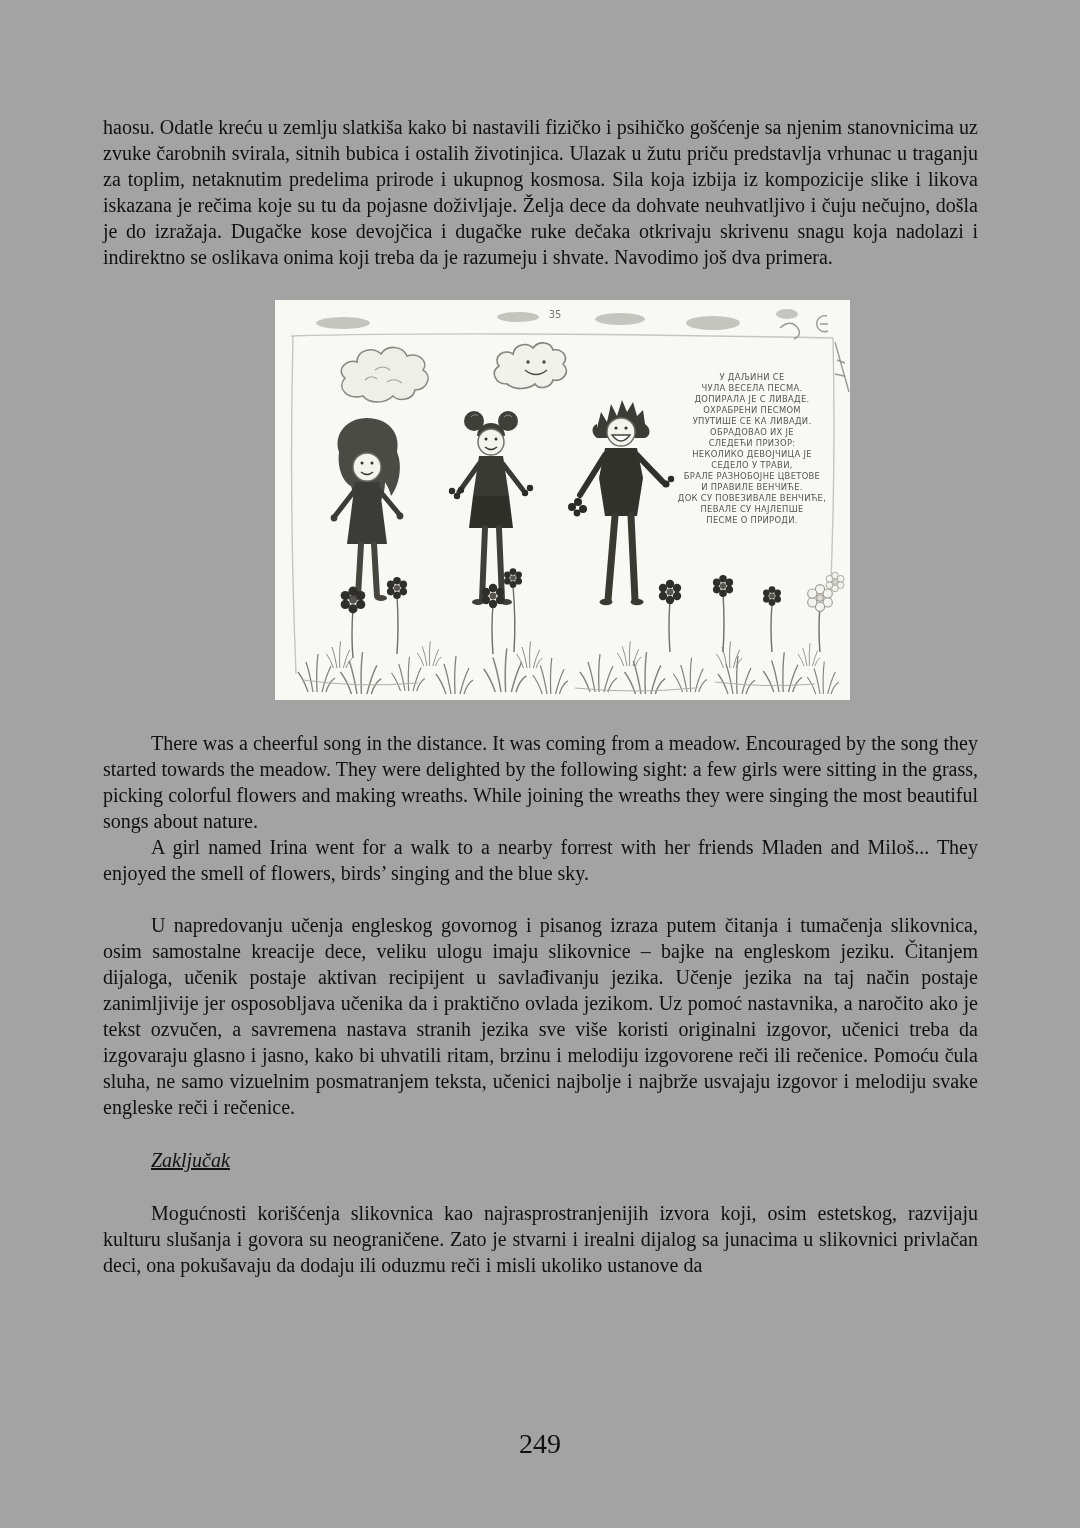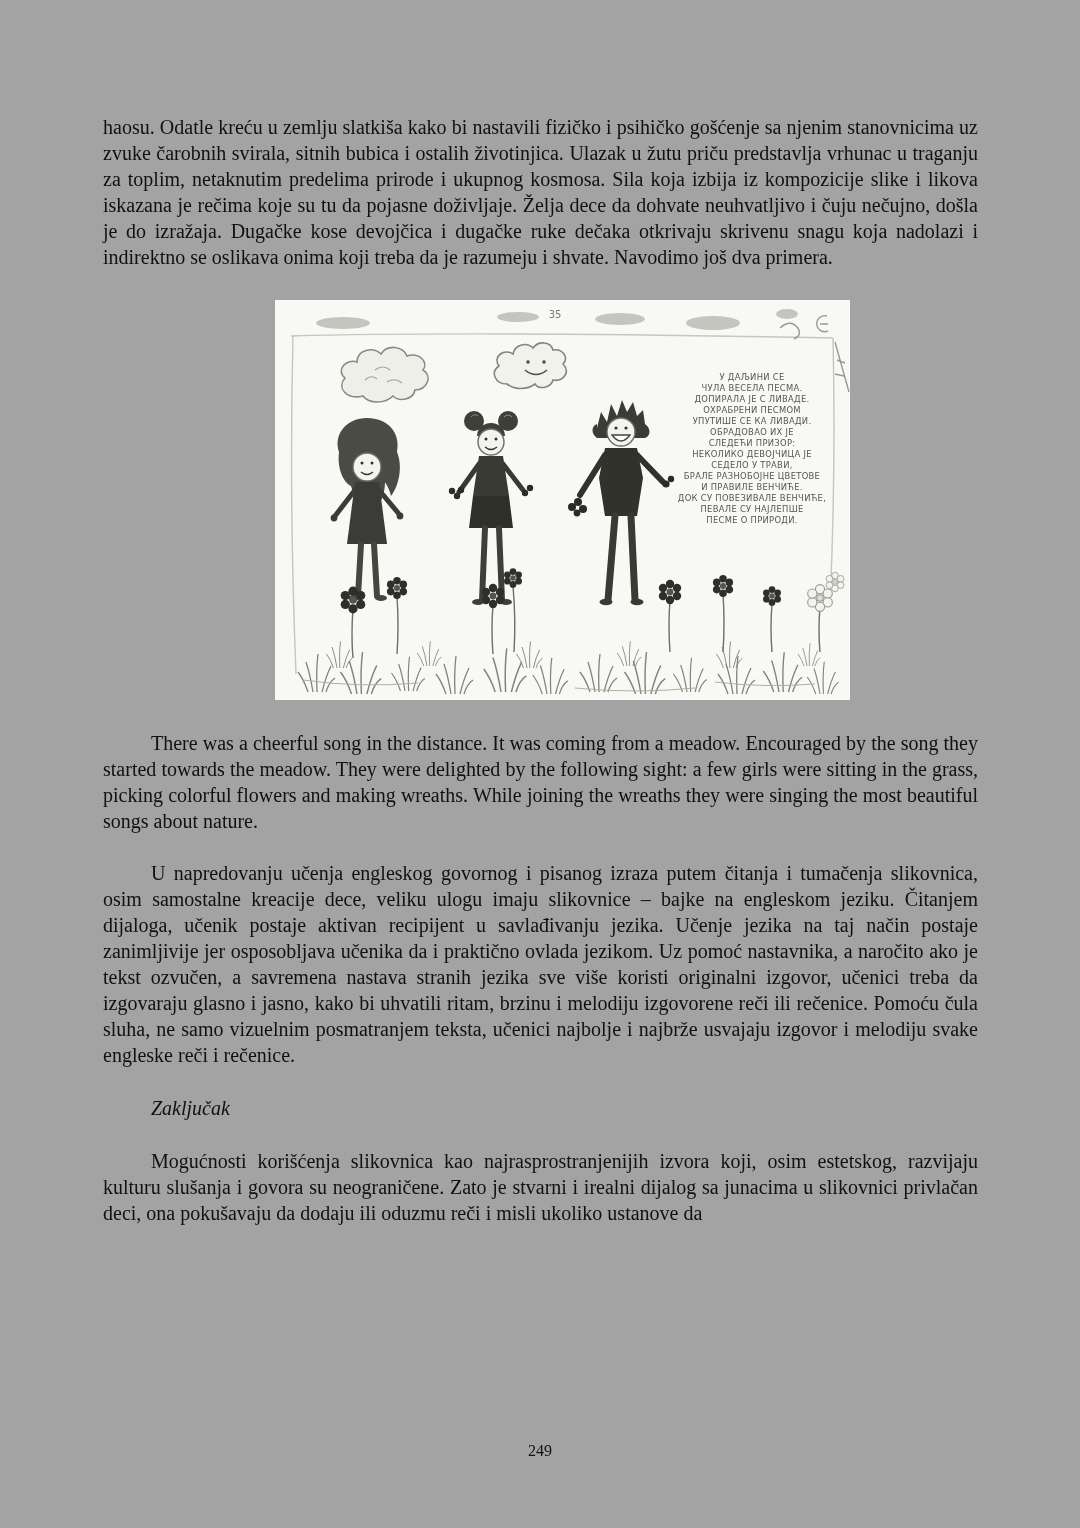--- a/index.html
+++ b/index.html
@@ -8,29 +8,29 @@
     font-family:"Liberation Serif", serif;color:#111;overflow:hidden;
   }
   .content{position:absolute;left:103px;width:875px;top:0;}
   .para{
     font-size:20px;line-height:26px;text-align:justify;margin:0;
   }
   .para.first{margin-top:114px;}
   .indent{text-indent:48px;font-family:Liberation Serif, serif;}
   .spaced{margin-top:26px;}
   .heading-italic{
-    font-size:20px;line-height:26px;font-style:italic;margin:27px 0 27px 0;text-indent:48px;
+    font-size:20px;line-height:26px;font-style:italic;margin:27px 0 27px 0;text-indent:48px;text-decoration:underline;
   }
   figure.drawing{
     margin:30px 0 30px 172px;padding:0;width:575px;height:400px;text-align:right;
   }
   figure.drawing svg{display:block;}
   .page-number{
     position:absolute;bottom:68px;left:0;width:100%;text-align:center;
-    font-size:16px;color:#111;
+    font-size:28px;color:#111;
   }
 </style>
 </head>
 <body>
 
 <div class="page">
   <div class="content">
 
     <p class="para first">haosu. Odatle kreću u zemlju slatkiša kako bi nastavili fizičko i psihičko gošćenje sa njenim stanovnicima uz zvuke čarobnih svirala, sitnih bubica i ostalih životinjica. Ulazak u žutu priču predstavlja vrhunac u traganju za toplim, netaknutim predelima prirode i ukupnog kosmosa. Sila koja izbija iz kompozicije slike i likova iskazana je rečima koje su tu da pojasne doživljaje. Želja dece da dohvate neuhvatljivo i čuju nečujno, došla je do izražaja. Dugačke kose devojčica i dugačke ruke dečaka otkrivaju skrivenu snagu koja nadolazi i indirektno se oslikava onima koji treba da je razumeju i shvate. Navodimo još dva primera.</p>
 
@@ -218,19 +218,20 @@
           <use href="#tuft" transform="translate(252,368) scale(0.7)"></use>
           <use href="#tuft" transform="translate(352,366) scale(0.65)"></use>
           <use href="#tuft" transform="translate(452,368) scale(0.7)"></use>
           <use href="#tuft" transform="translate(532,366) scale(0.6)"></use>
           <path d="M28,380 q55,8 115,3 M300,388 q60,6 120,0 M440,382 q50,6 100,2" stroke="#b0b0a8" stroke-width="1" fill="none"></path>
         </g>
       </svg>
     </figure>
 
     <p class="para indent">There was a cheerful song in the distance. It was coming from a meadow. Encouraged by the song they started towards the meadow. They were delighted by the following sight: a few girls were sitting in the grass, picking colorful flowers and making wreaths. While joining the wreaths they were singing the most beautiful songs about nature.</p>
+    <p class="para indent">A girl named Irina went for a walk to a nearby forrest with her friends Mladen and Miloš... They enjoyed the smell of flowers, birds’ singing and the blue sky.</p>
     <p class="para indent spaced">U napredovanju učenja engleskog govornog i pisanog izraza putem čitanja i tumačenja slikovnica, osim samostalne kreacije dece, veliku ulogu imaju slikovnice – bajke na engleskom jeziku. Čitanjem dijaloga, učenik postaje aktivan recipijent u savlađivanju jezika. Učenje jezika na taj način postaje zanimljivije jer osposobljava učenika da i praktično ovlada jezikom. Uz pomoć nastavnika, a naročito ako je tekst ozvučen, a savremena nastava stranih jezika sve više koristi originalni izgovor, učenici treba da izgovaraju glasno i jasno, kako bi uhvatili ritam, brzinu i melodiju izgovorene reči ili rečenice. Pomoću čula sluha, ne samo vizuelnim posmatranjem teksta, učenici najbolje i najbrže usvajaju izgovor i melodiju svake engleske reči i rečenice.</p>
     <p class="heading-italic">Zaključak</p>
     <p class="para indent">Mogućnosti korišćenja slikovnica kao najrasprostranjenijih izvora koji, osim estetskog, razvijaju kulturu slušanja i govora su neograničene. Zato je stvarni i irealni dijalog sa junacima u slikovnici privlačan deci, ona pokušavaju da dodaju ili oduzmu reči i misli ukoliko ustanove da</p>
   </div>
 
   <div class="page-number">249</div>
 </div>
 
 </body></html>

